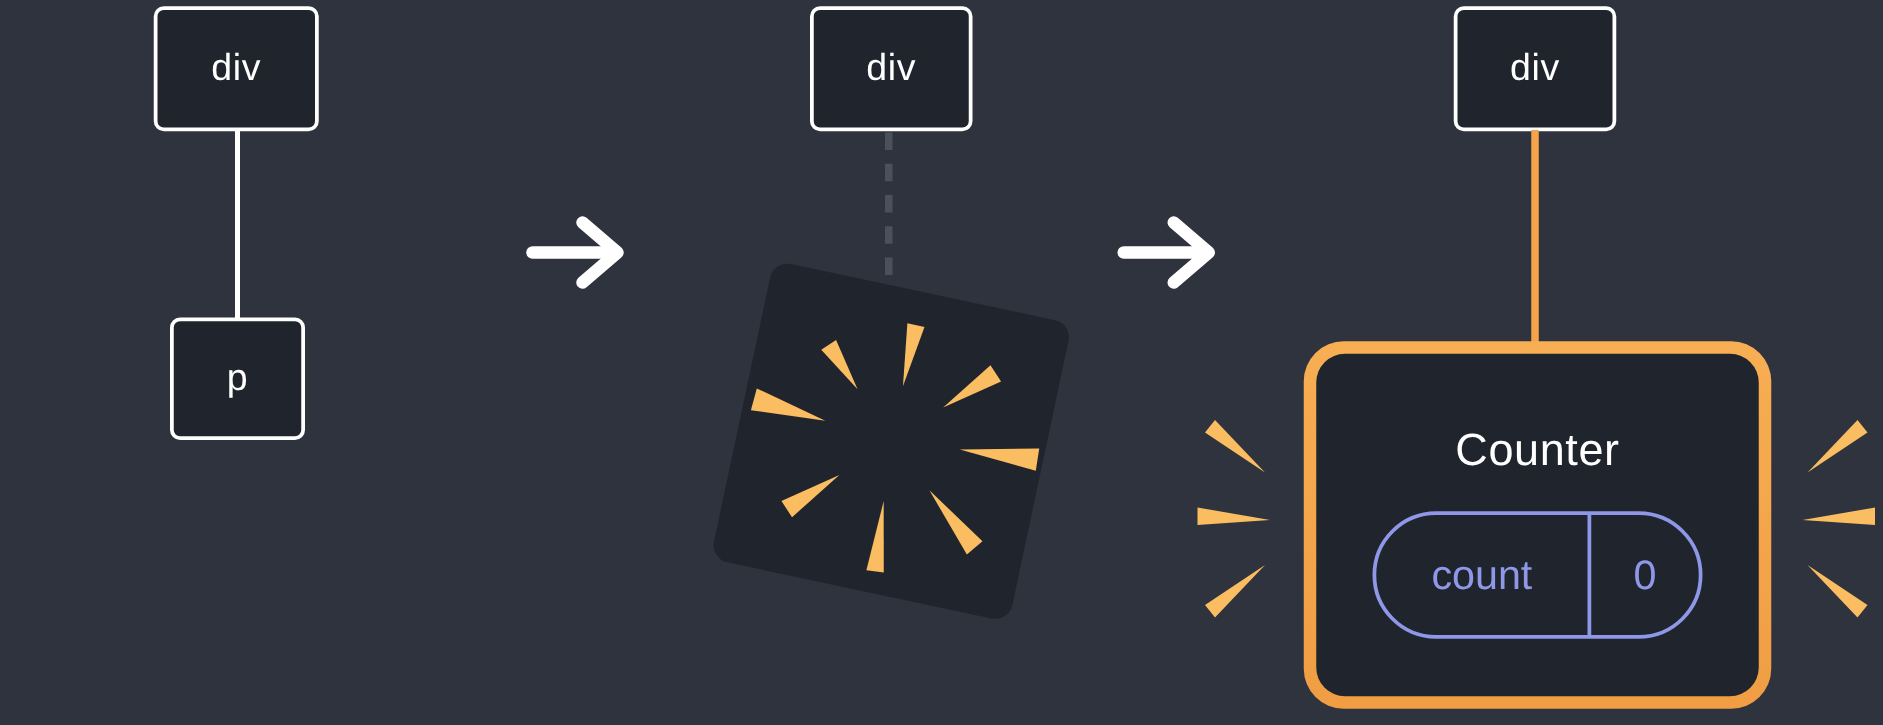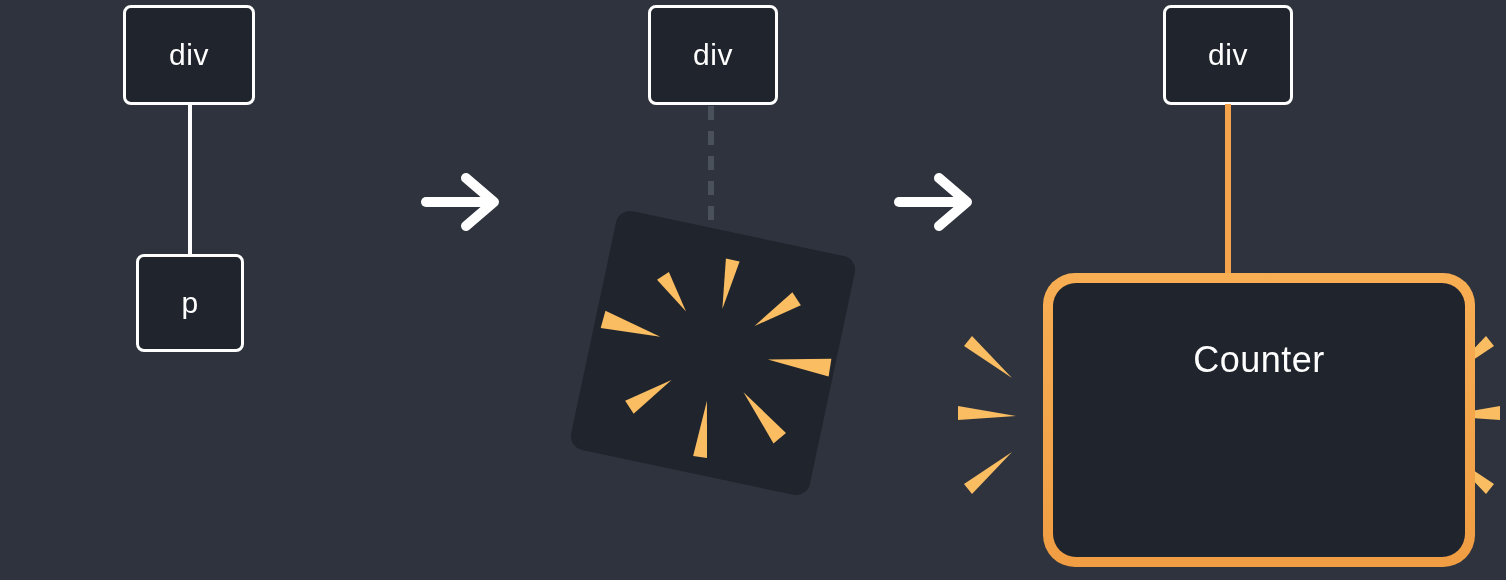--- a/index.html
+++ b/index.html
@@ -68,21 +68,21 @@
 
   
   #sparksL { position: absolute; left: 952px;  top: 330px; }
   #sparksR { position: absolute; left: 1434px; top: 330px; }
 
   
   #counter {
     position: absolute;
     left: 1043px;
     top: 273px;
-    width: 432px;
+    width: 374px;
     height: 294px;
     box-sizing: border-box;
     background: linear-gradient(180deg, #f8ae53 0%, #f09d43 100%);
     border-radius: 32px;
     padding: 10px;
   }
   .counter-inner {
     width: 100%;
     height: 100%;
     box-sizing: border-box;
@@ -188,16 +188,24 @@
     <g fill="#fabd62">
       <polygon points="12,48 52,6 60,16"></polygon>
       <polygon points="8,86 66,76 66,90"></polygon>
       <polygon points="12,122 52,164 60,154"></polygon>
     </g>
   </svg>
 
   <div id="counter">
     <div class="counter-inner">
       <div class="counter-title">Counter</div>
+      <div class="state-pill">
+        <div class="state-key">
+          <span class="state-text">count</span>
+        </div>
+        <div class="state-value">
+          <span class="state-text">0</span>
+        </div>
+      </div>
     </div>
   </div>
 
 </div>
 
 </body></html>

